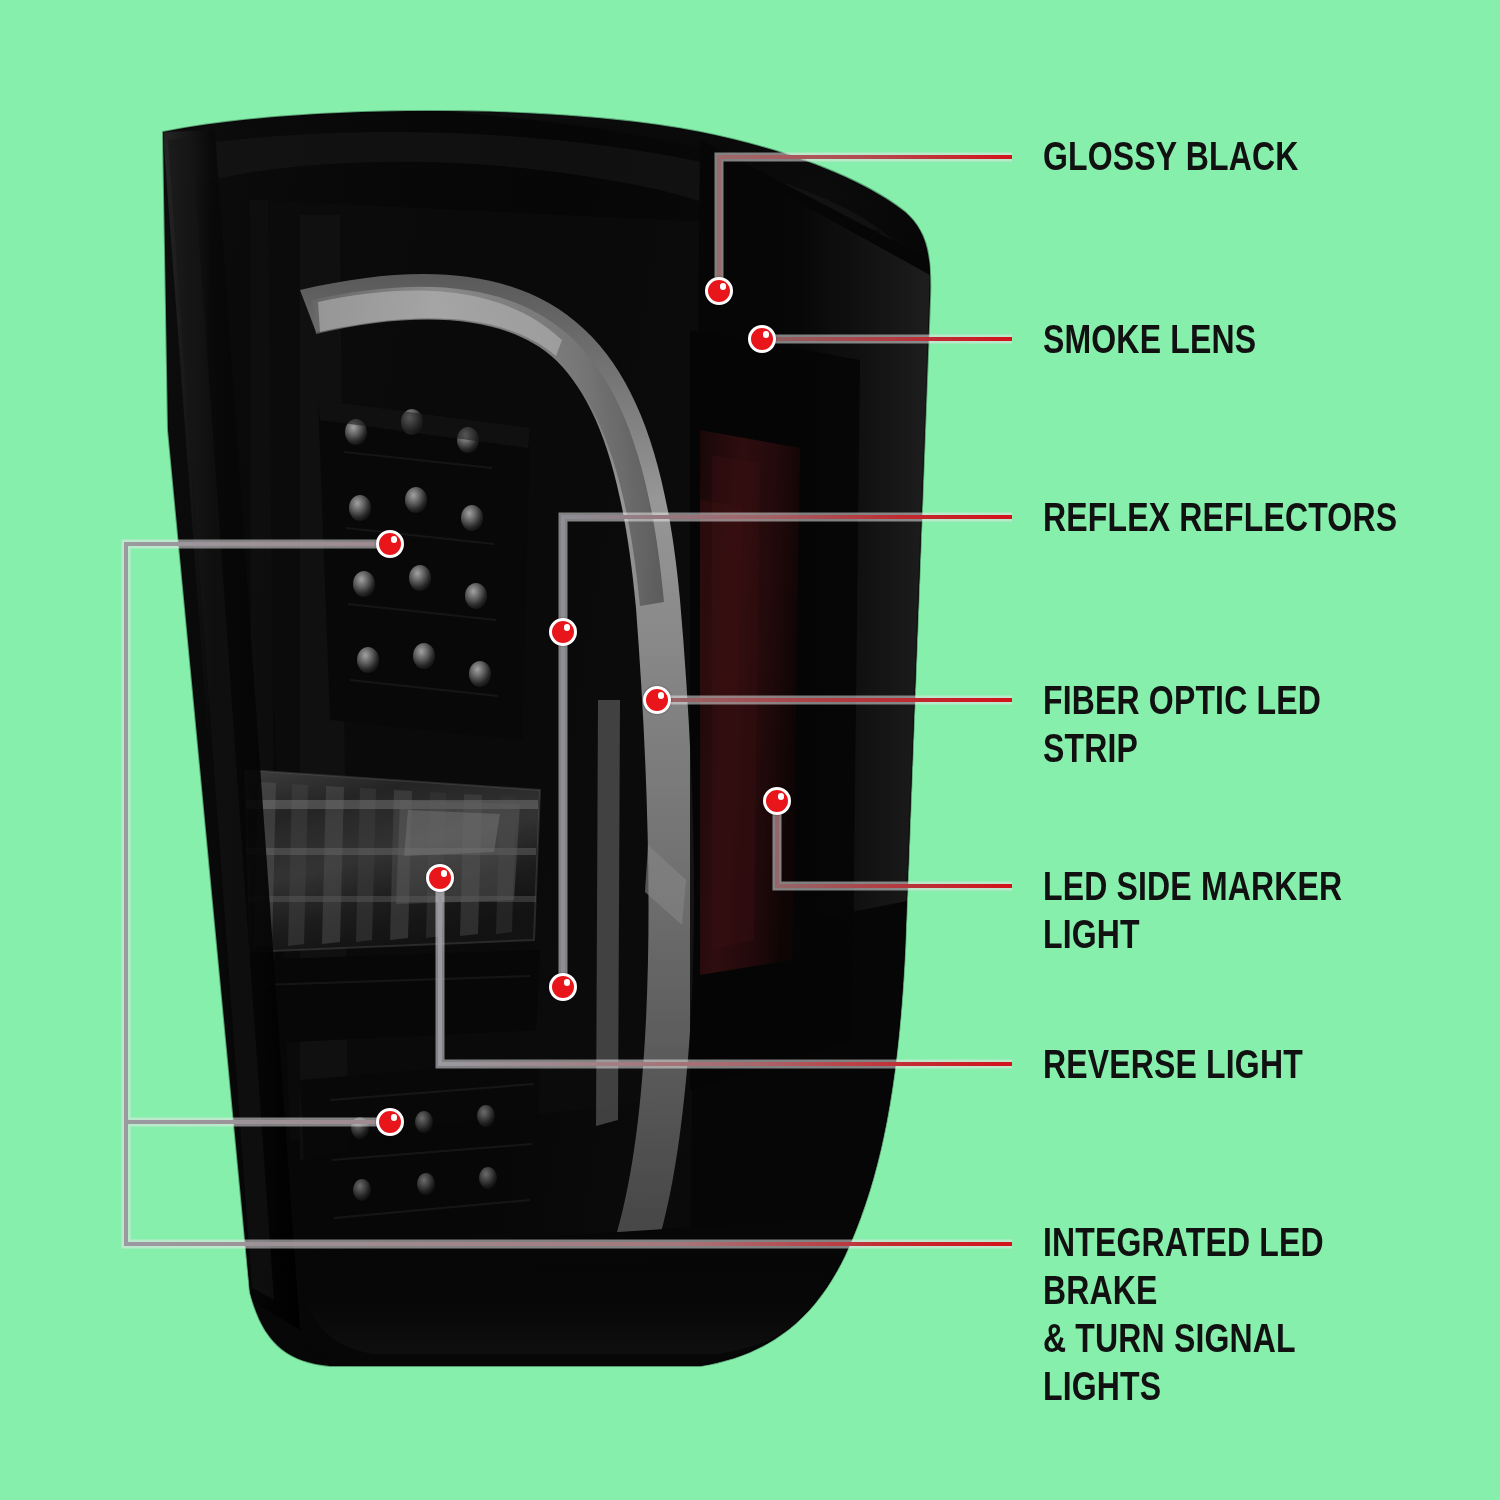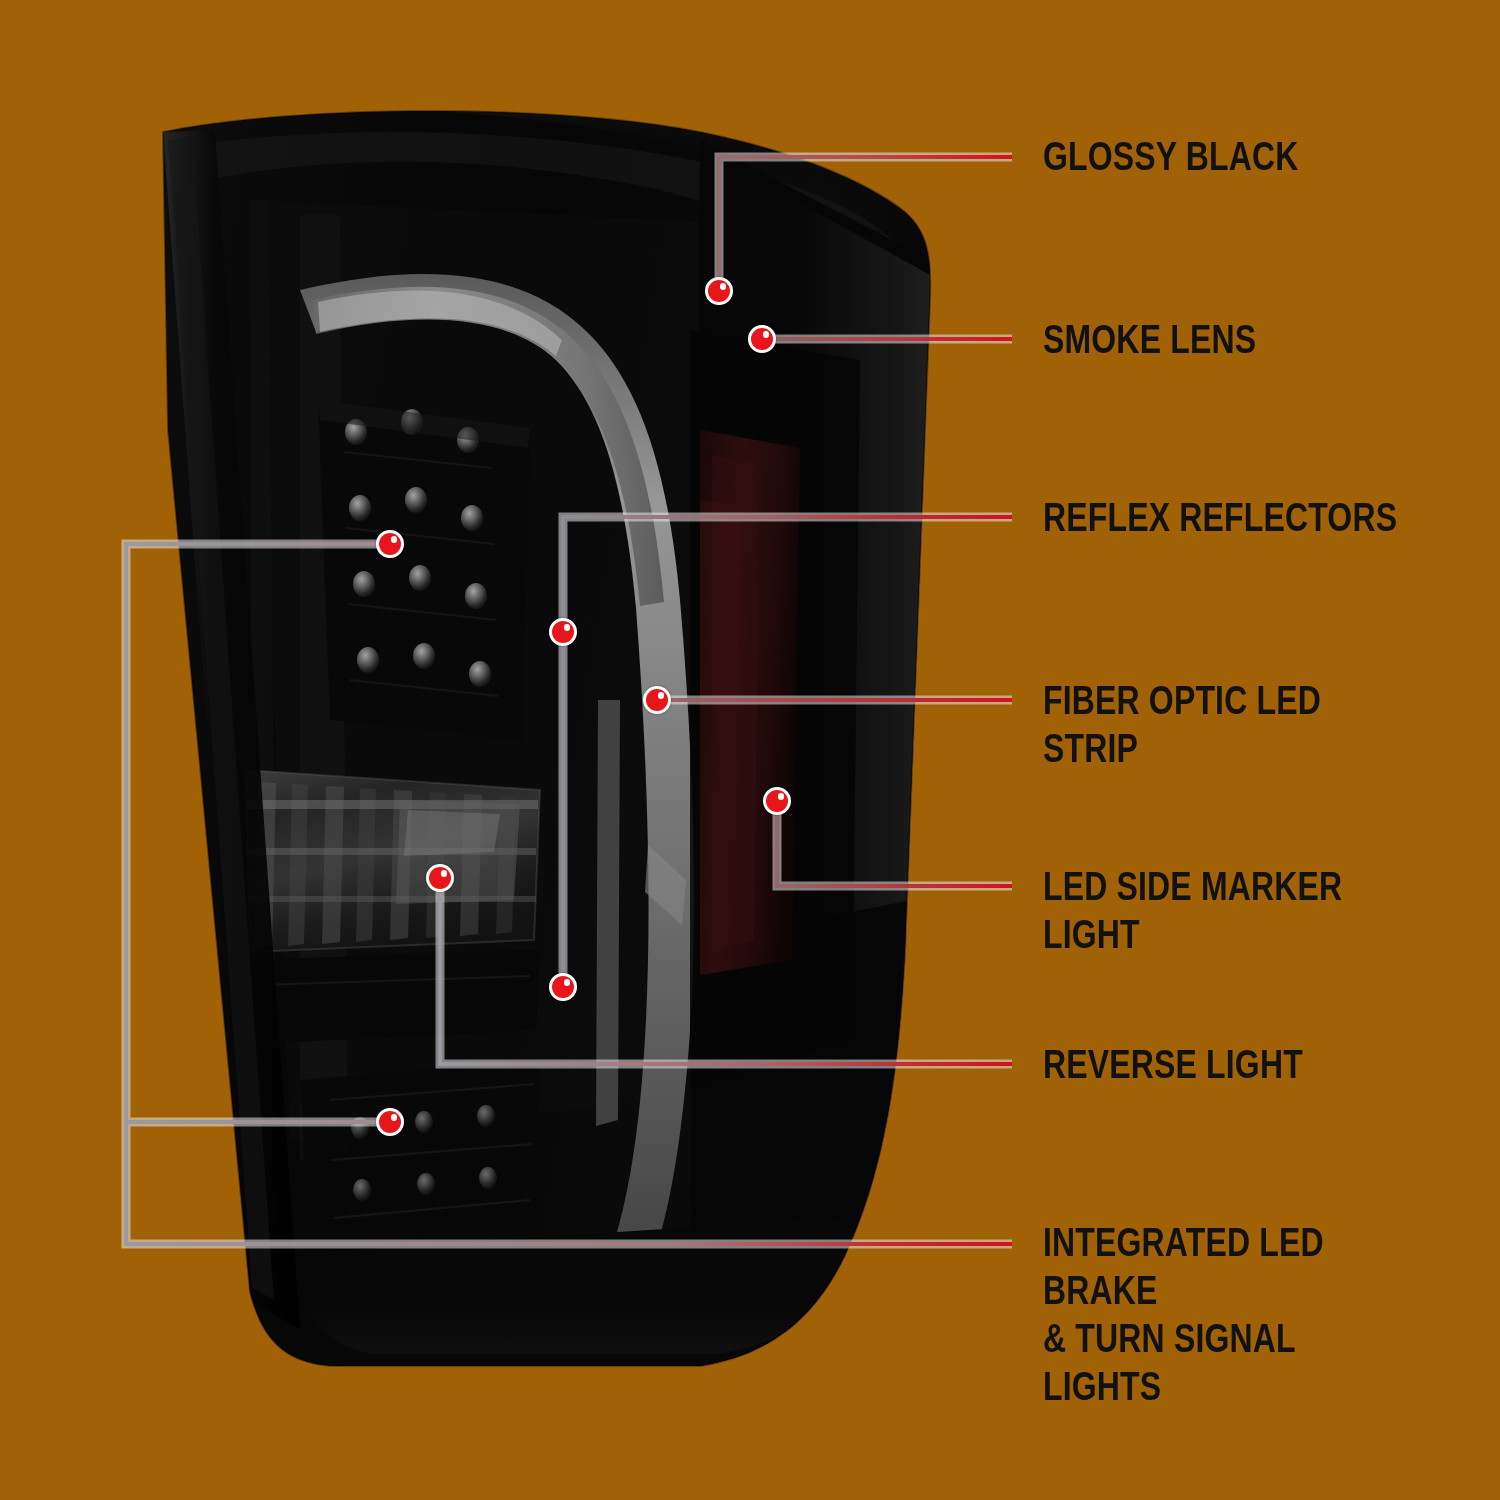--- a/index.html
+++ b/index.html
@@ -4,21 +4,21 @@
 <style>
   html, body {
     margin: 0;
     padding: 0;
     background: #ffffff;
   }
   #stage {
     position: relative;
     width: 1500px;
     height: 1500px;
-    background: #a16207;
+    background: #86efac;
     overflow: hidden;
     font-family: "Liberation Sans", sans-serif;
   }
 
   
   #product {
     position: absolute;
     left: 0; top: 0;
     width: 1500px; height: 1500px;
     pointer-events: none;

